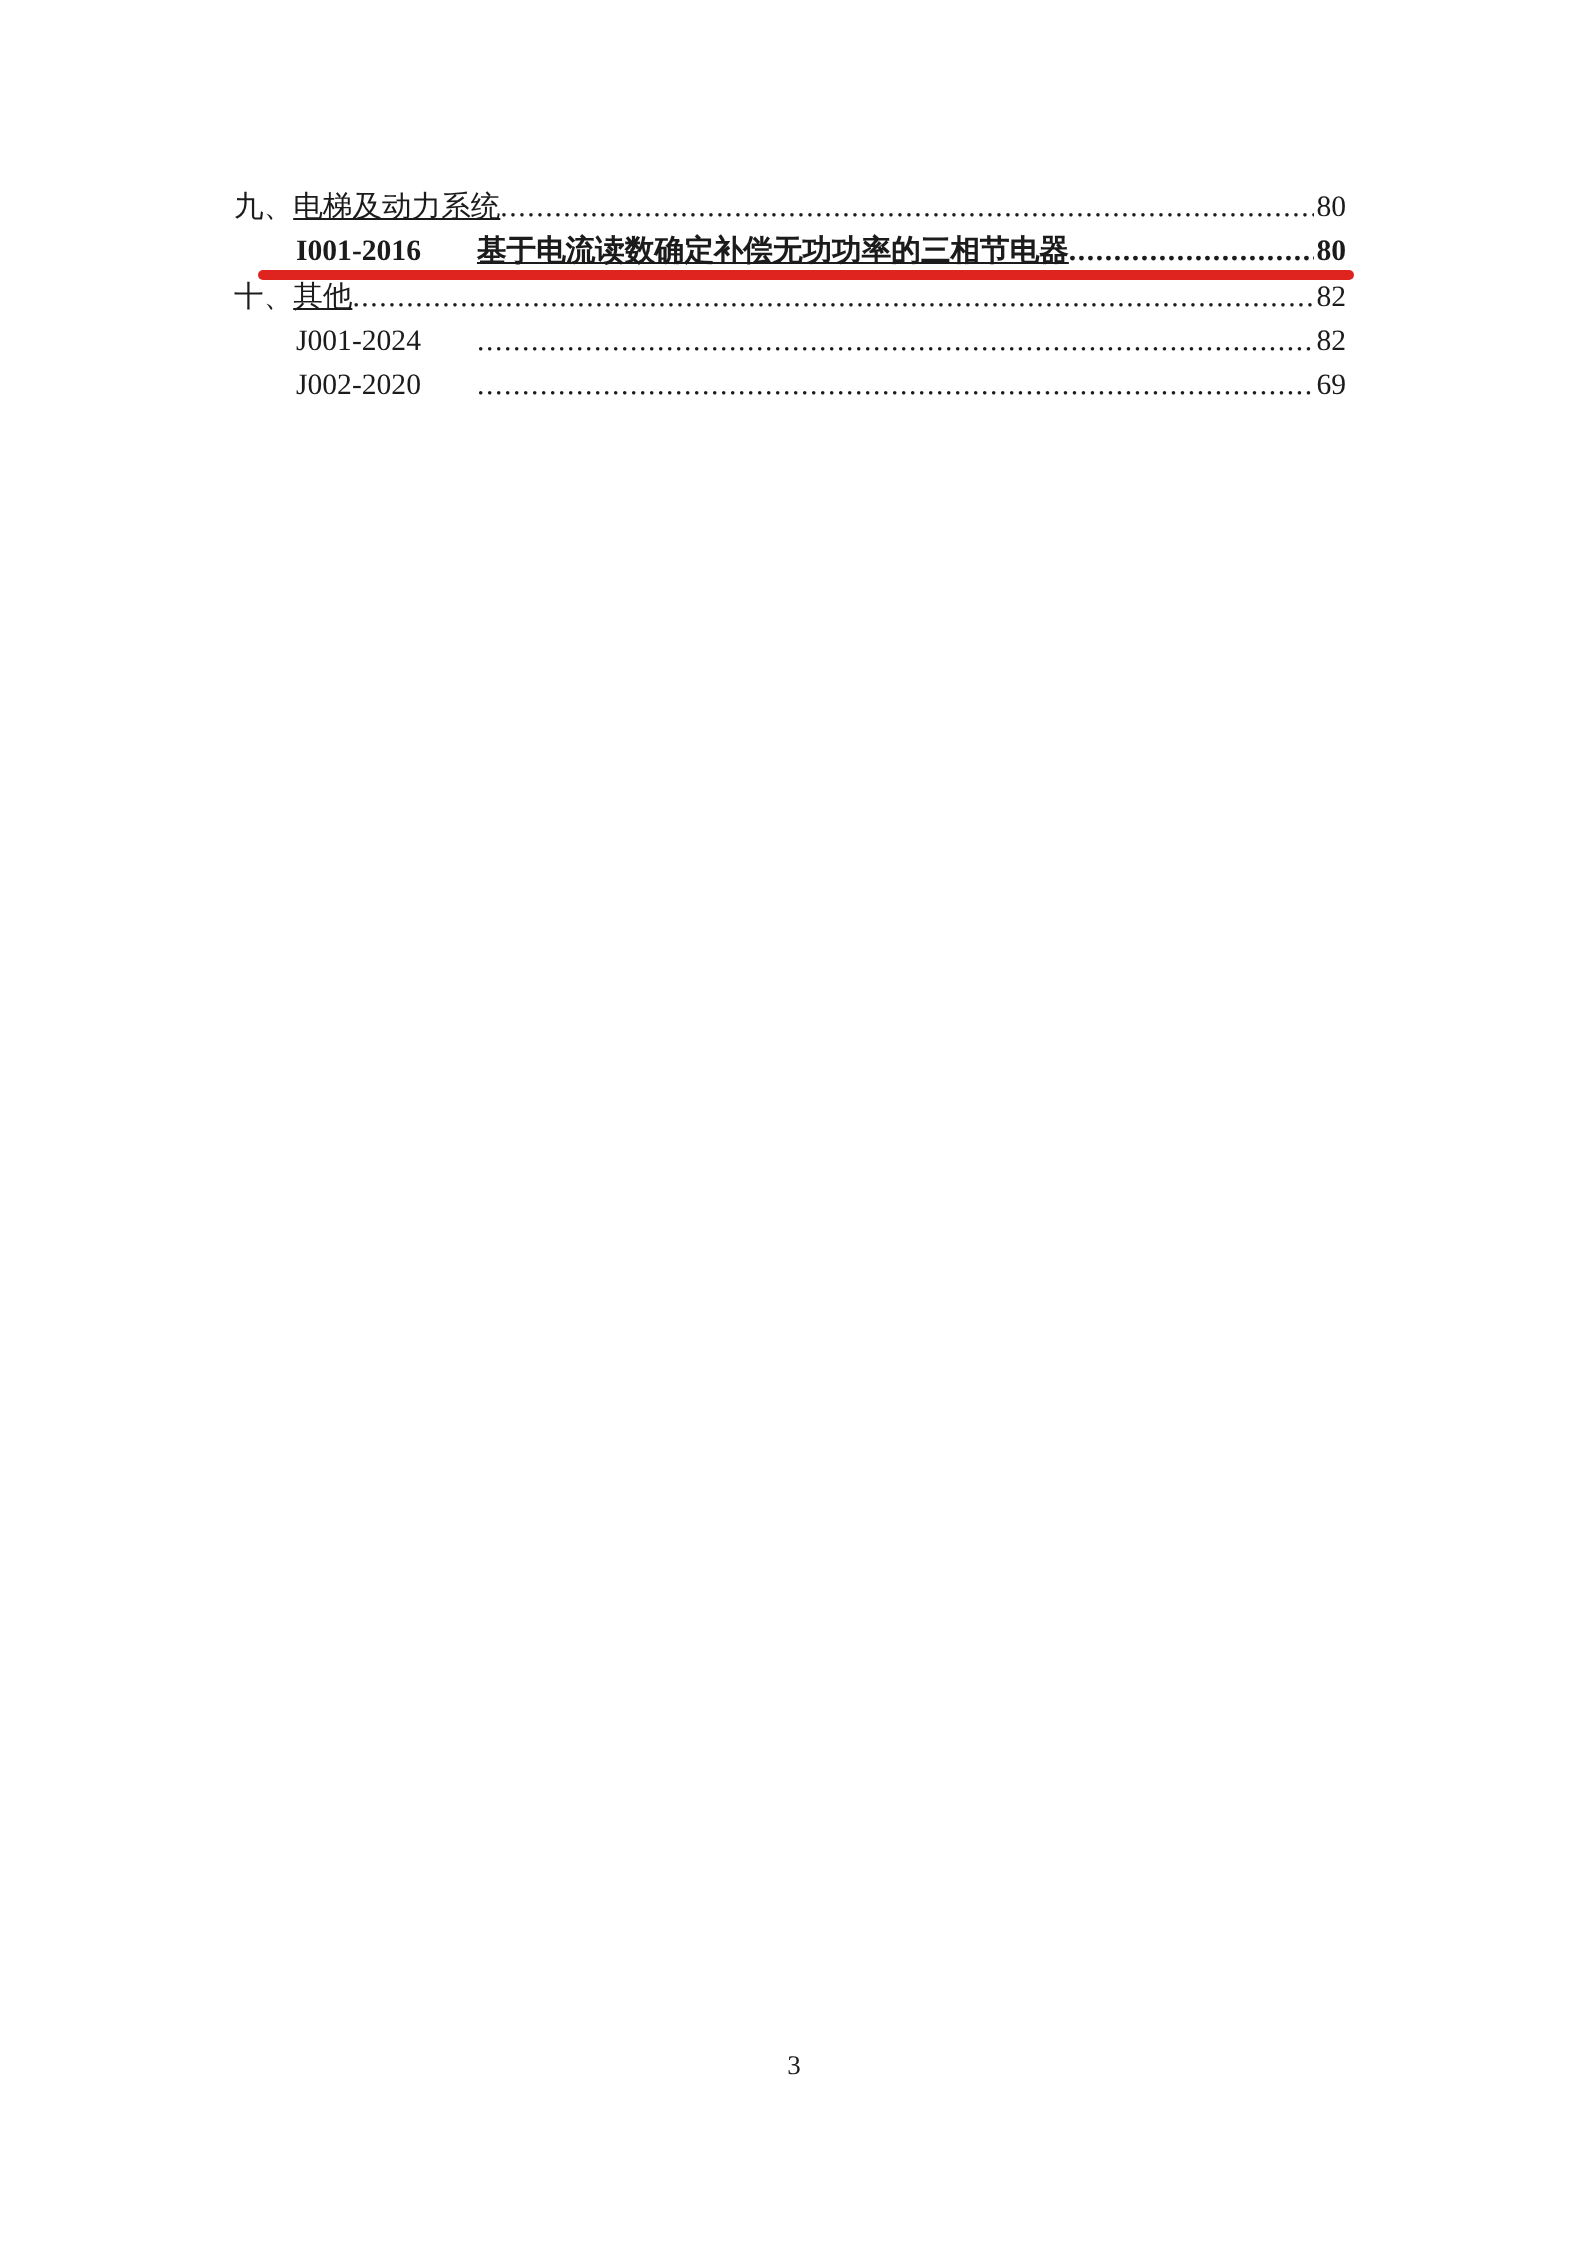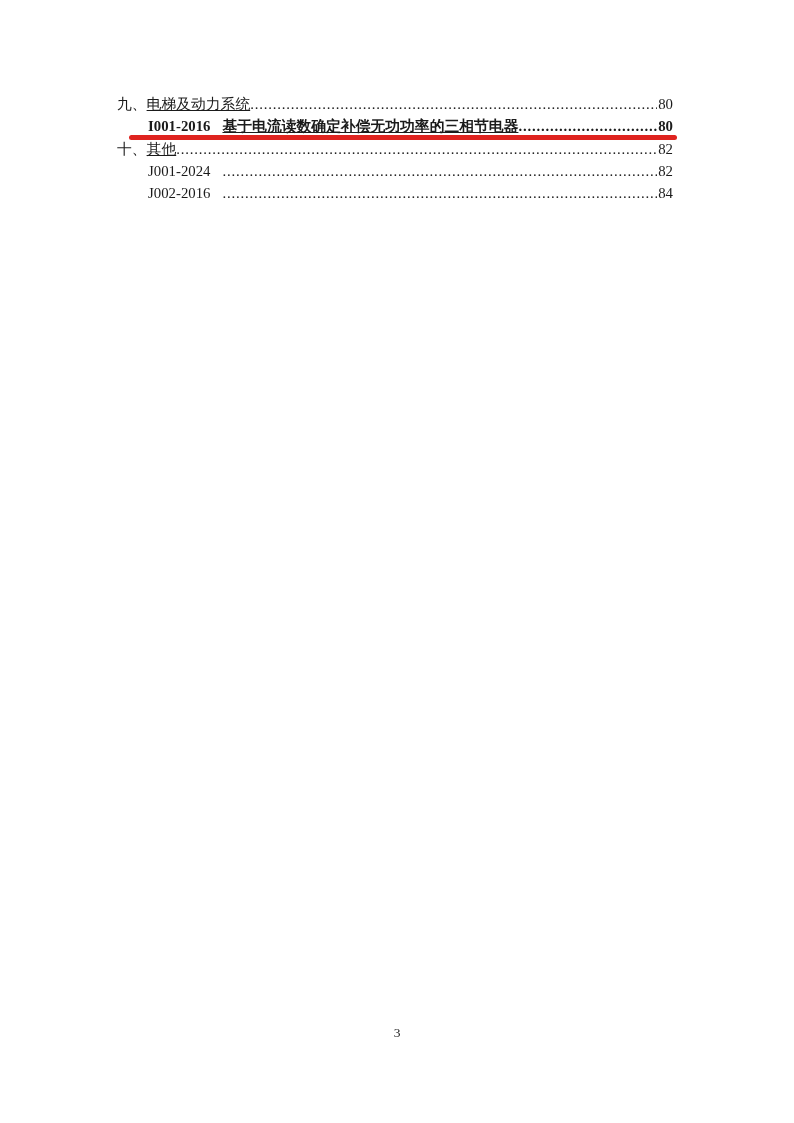--- a/index.html
+++ b/index.html
@@ -37,21 +37,21 @@
   .toc-row.lvl2 {
     padding-left: 31px;
   }
   .toc-row.highlighted {
     font-weight: bold;
   }
   .code {
     flex: none;
   }
   .lvl2 .code {
-    margin-right: 12px;
+    margin-right: 28px;
     font-family: Liberation Serif, serif;
   }
   .title {
     flex: none;
     text-decoration: underline;
   }
   .leader {
     flex: 1 1 auto;
     overflow: hidden;
     white-space: nowrap;
@@ -112,23 +112,23 @@
       <span class="pagenum">82</span>
     </div>
 
     <div class="toc-row lvl2">
       <span class="code">J001-2024</span>
       <span class="leader"></span>
       <span class="pagenum">82</span>
     </div>
 
     <div class="toc-row lvl2">
-      <span class="code">J002-2016</span>
+      <span class="code">J002-2020</span>
       <span class="leader"></span>
-      <span class="pagenum">84</span>
+      <span class="pagenum">69</span>
     </div>
 
   </div>
 
   <div class="footer">
     <span>3</span>
   </div>
 
 </div>
 

